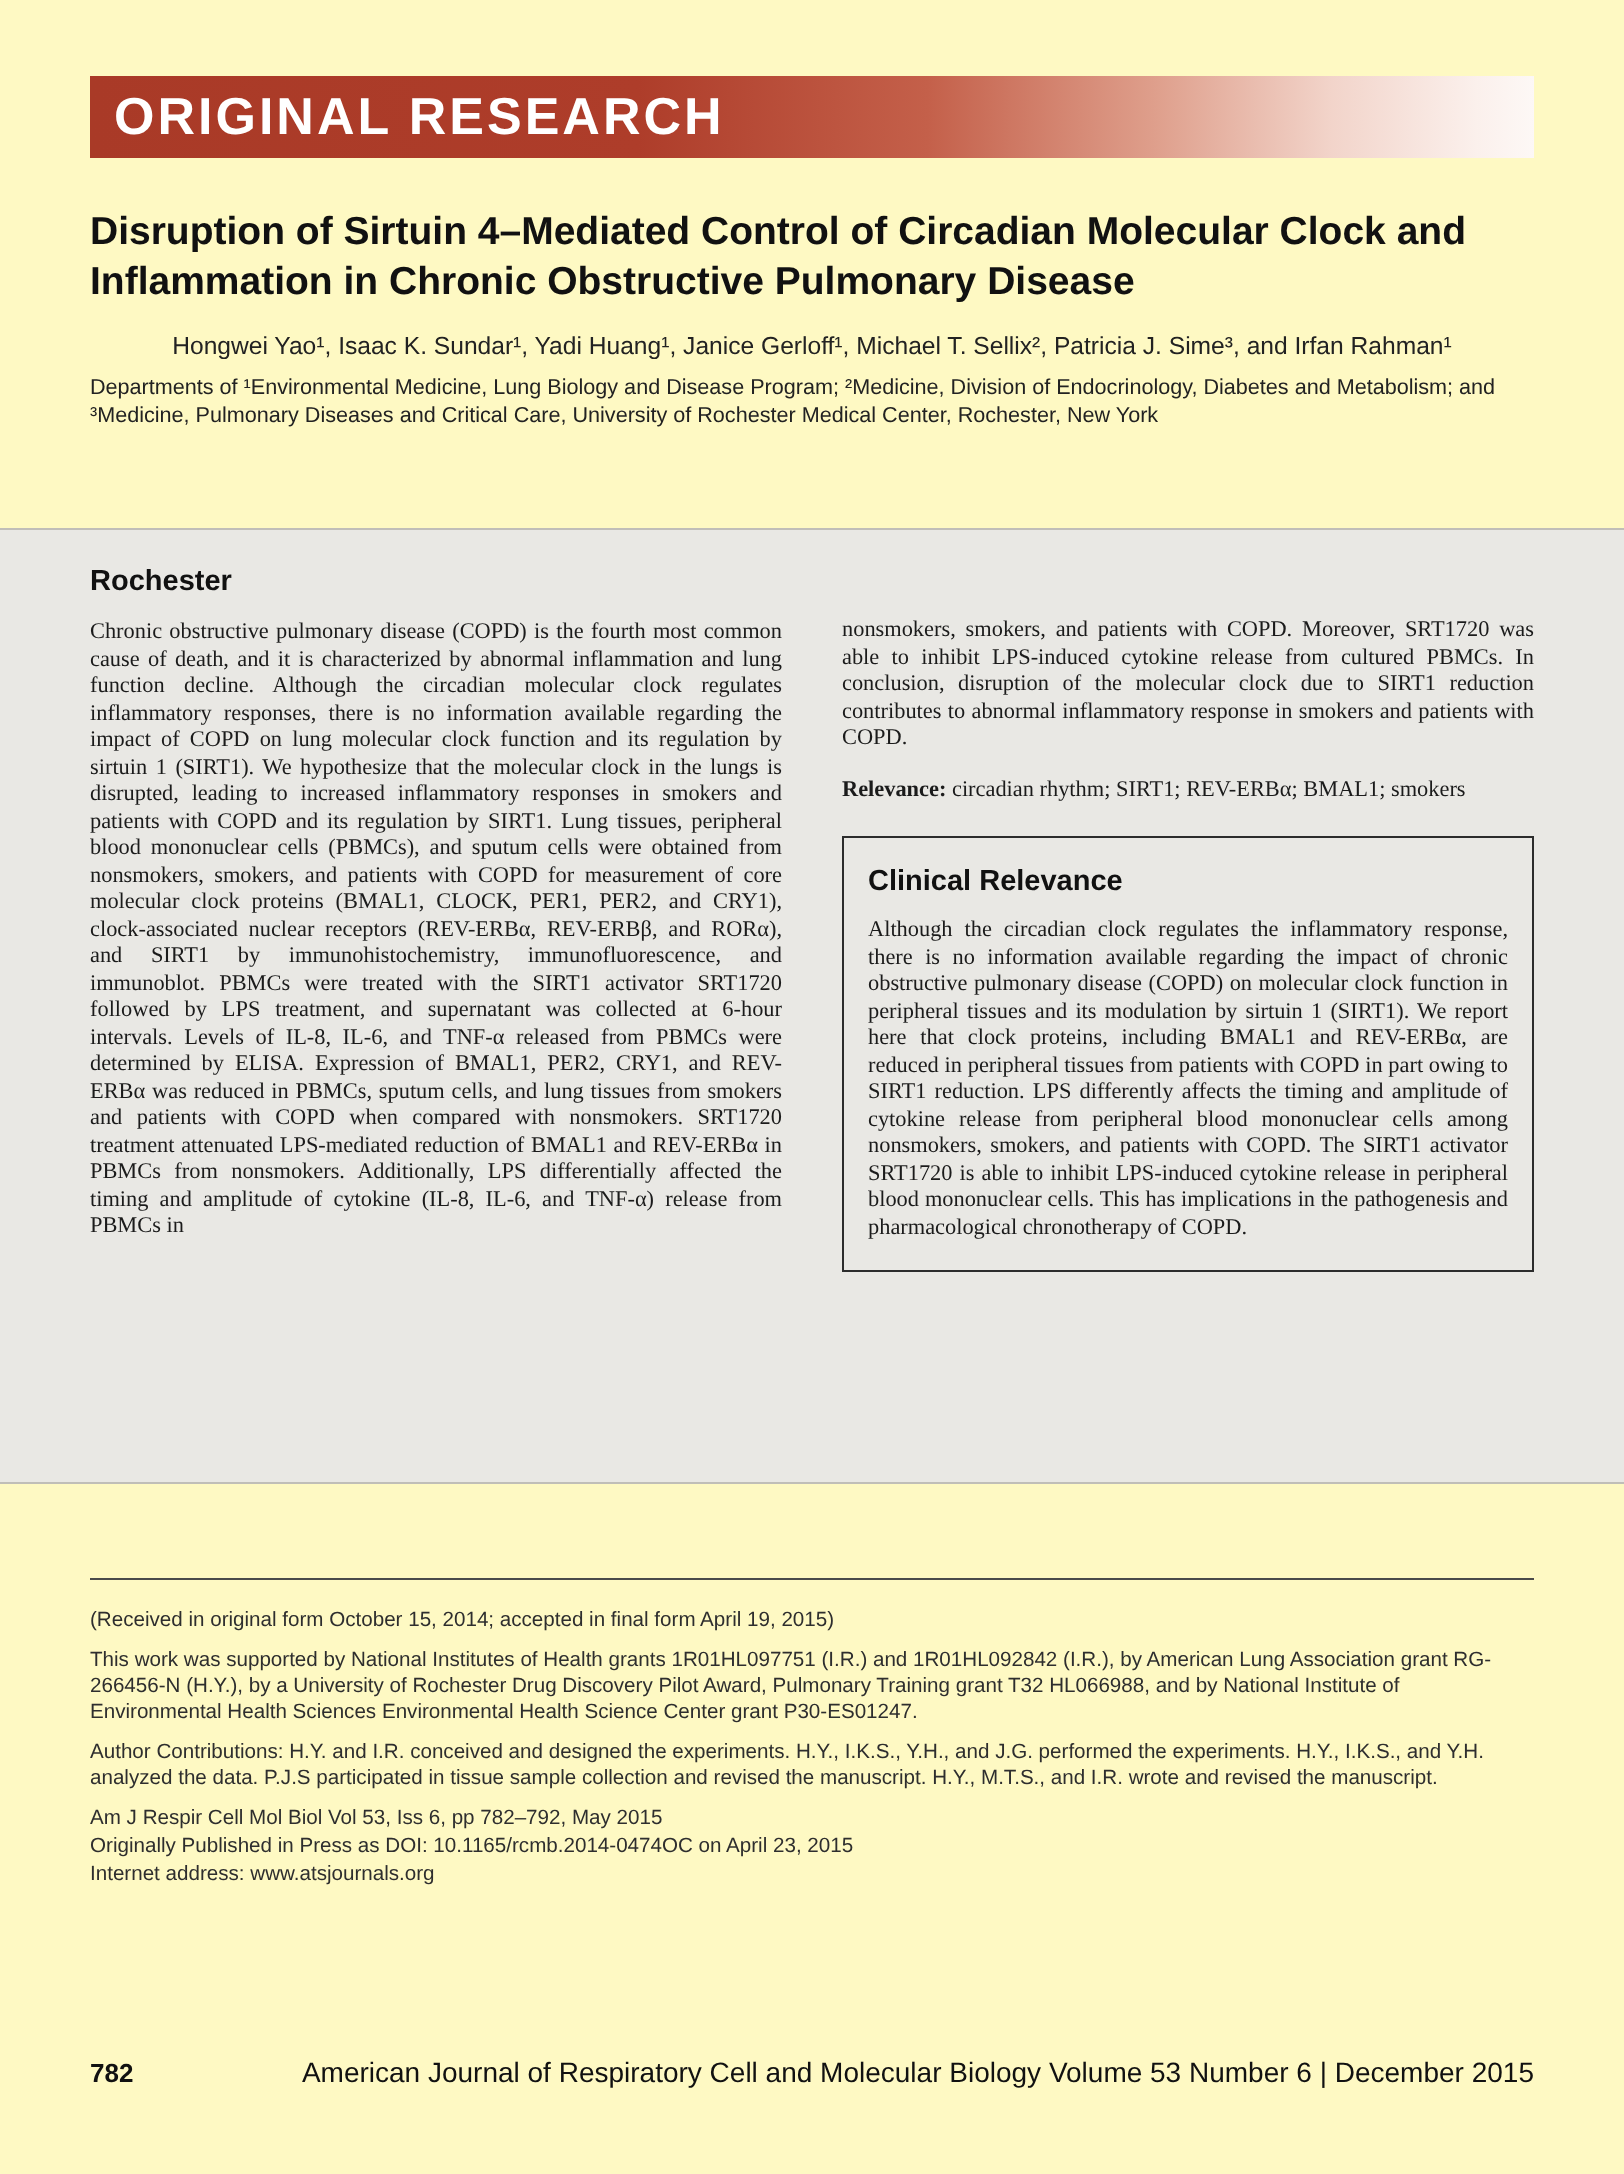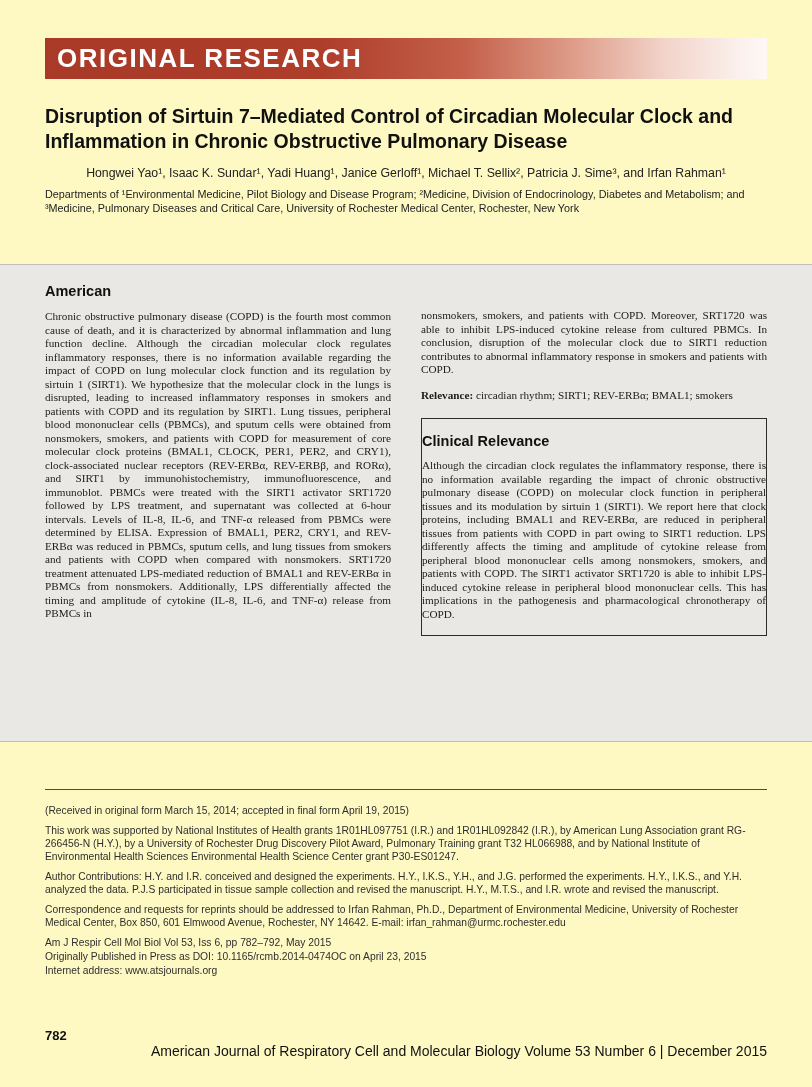--- a/index.html
+++ b/index.html
@@ -42,78 +42,77 @@
   .col { width:346px; }
   .col-right { padding-top:26px; }
   .abstract-heading { font-size:14.5px; font-weight:bold; color:#111; margin-bottom:11px; }
   .serif {
     font-family:"Liberation Serif", serif; font-size:11.2px; line-height:13.5px;
     color:#1b1b1b; text-align:justify;
   }
   .keywords { margin-top:12px; }
   .keywords .kw-label { font-weight:bold; }
   .clinical-box {
-    margin-top:16px; border:1.5px solid #2c2c2c; padding:14px 0 14px;
+    margin-top:16px; border:1.5px solid #2c2c2c; padding:14px 12px 14px;
   }
   .clinical-heading { font-size:14.5px; font-weight:bold; color:#111; margin-bottom:10px; }
   
   .fn-rule { position:absolute; left:45px; top:789px; width:722px; border-top:1px solid #4a4a4a; }
   .footnotes {
     position:absolute; left:45px; top:804px; width:722px;
     font-size:10.3px; line-height:13px; color:#2e2e2e;
   }
   .footnotes p { margin-bottom:7px; }
   .pub-block p { margin-bottom:1px; }
   
   .footer {
     position:absolute; left:45px; top:1028px; width:722px;
-    display:flex; align-items:baseline;flex-direction:column;
+    display:flex; align-items:baseline;
   }
   .page-number { font-weight:bold; font-size:13px; color:#111; }
   .journal-line { margin-left:auto; font-size:14px; color:#111; }
 </style>
 </head>
 <body>
 
 <div class="page">
 
   <div class="banner">
     <span class="banner-label">ORIGINAL RESEARCH</span>
   </div>
 
-  <h1 class="title">Disruption of Sirtuin 7–Mediated Control of Circadian Molecular Clock and Inflammation in Chronic Obstructive Pulmonary Disease</h1>
+  <h1 class="title">Disruption of Sirtuin 4–Mediated Control of Circadian Molecular Clock and Inflammation in Chronic Obstructive Pulmonary Disease</h1>
 
   <div class="authors">Hongwei Yao¹, Isaac K. Sundar¹, Yadi Huang¹, Janice Gerloff¹, Michael T. Sellix², Patricia J. Sime³, and Irfan Rahman¹</div>
 
-  <div class="affiliations">Departments of ¹Environmental Medicine, Pilot Biology and Disease Program; ²Medicine, Division of Endocrinology, Diabetes and Metabolism; and ³Medicine, Pulmonary Diseases and Critical Care, University of Rochester Medical Center, Rochester, New York</div>
+  <div class="affiliations">Departments of ¹Environmental Medicine, Lung Biology and Disease Program; ²Medicine, Division of Endocrinology, Diabetes and Metabolism; and ³Medicine, Pulmonary Diseases and Critical Care, University of Rochester Medical Center, Rochester, New York</div>
 
   <div class="band">
     <div class="cols">
       <div class="col">
-        <h2 class="abstract-heading">American</h2>
+        <h2 class="abstract-heading">Rochester</h2>
         <p class="serif">Chronic obstructive pulmonary disease (COPD) is the fourth most common cause of death, and it is characterized by abnormal inflammation and lung function decline. Although the circadian molecular clock regulates inflammatory responses, there is no information available regarding the impact of COPD on lung molecular clock function and its regulation by sirtuin 1 (SIRT1). We hypothesize that the molecular clock in the lungs is disrupted, leading to increased inflammatory responses in smokers and patients with COPD and its regulation by SIRT1. Lung tissues, peripheral blood mononuclear cells (PBMCs), and sputum cells were obtained from nonsmokers, smokers, and patients with COPD for measurement of core molecular clock proteins (BMAL1, CLOCK, PER1, PER2, and CRY1), clock-associated nuclear receptors (REV-ERBα, REV-ERBβ, and RORα), and SIRT1 by immunohistochemistry, immunofluorescence, and immunoblot. PBMCs were treated with the SIRT1 activator SRT1720 followed by LPS treatment, and supernatant was collected at 6-hour intervals. Levels of IL-8, IL-6, and TNF-α released from PBMCs were determined by ELISA. Expression of BMAL1, PER2, CRY1, and REV-ERBα was reduced in PBMCs, sputum cells, and lung tissues from smokers and patients with COPD when compared with nonsmokers. SRT1720 treatment attenuated LPS-mediated reduction of BMAL1 and REV-ERBα in PBMCs from nonsmokers. Additionally, LPS differentially affected the timing and amplitude of cytokine (IL-8, IL-6, and TNF-α) release from PBMCs in</p>
       </div>
       <div class="col col-right">
         <p class="serif">nonsmokers, smokers, and patients with COPD. Moreover, SRT1720 was able to inhibit LPS-induced cytokine release from cultured PBMCs. In conclusion, disruption of the molecular clock due to SIRT1 reduction contributes to abnormal inflammatory response in smokers and patients with COPD.</p>
         <p class="serif keywords"><span class="kw-label">Relevance:</span><span> circadian rhythm; SIRT1; REV-ERBα; BMAL1; smokers</span></p>
         <div class="clinical-box">
           <h3 class="clinical-heading">Clinical Relevance</h3>
           <p class="serif">Although the circadian clock regulates the inflammatory response, there is no information available regarding the impact of chronic obstructive pulmonary disease (COPD) on molecular clock function in peripheral tissues and its modulation by sirtuin 1 (SIRT1). We report here that clock proteins, including BMAL1 and REV-ERBα, are reduced in peripheral tissues from patients with COPD in part owing to SIRT1 reduction. LPS differently affects the timing and amplitude of cytokine release from peripheral blood mononuclear cells among nonsmokers, smokers, and patients with COPD. The SIRT1 activator SRT1720 is able to inhibit LPS-induced cytokine release in peripheral blood mononuclear cells. This has implications in the pathogenesis and pharmacological chronotherapy of COPD.</p>
         </div>
       </div>
     </div>
   </div>
 
   <div class="fn-rule"></div>
 
   <div class="footnotes">
-    <p>(Received in original form March 15, 2014; accepted in final form April 19, 2015)</p>
+    <p>(Received in original form October 15, 2014; accepted in final form April 19, 2015)</p>
     <p>This work was supported by National Institutes of Health grants 1R01HL097751 (I.R.) and 1R01HL092842 (I.R.), by American Lung Association grant RG-266456-N (H.Y.), by a University of Rochester Drug Discovery Pilot Award, Pulmonary Training grant T32 HL066988, and by National Institute of Environmental Health Sciences Environmental Health Science Center grant P30-ES01247.</p>
     <p>Author Contributions: H.Y. and I.R. conceived and designed the experiments. H.Y., I.K.S., Y.H., and J.G. performed the experiments. H.Y., I.K.S., and Y.H. analyzed the data. P.J.S participated in tissue sample collection and revised the manuscript. H.Y., M.T.S., and I.R. wrote and revised the manuscript.</p>
-    <p>Correspondence and requests for reprints should be addressed to Irfan Rahman, Ph.D., Department of Environmental Medicine, University of Rochester Medical Center, Box 850, 601 Elmwood Avenue, Rochester, NY 14642. E-mail: irfan_rahman@urmc.rochester.edu</p>
     <div class="pub-block">
       <p>Am J Respir Cell Mol Biol Vol 53, Iss 6, pp 782–792, May 2015</p>
       <p>Originally Published in Press as DOI: 10.1165/rcmb.2014-0474OC on April 23, 2015</p>
       <p>Internet address: www.atsjournals.org</p>
     </div>
   </div>
 
   <div class="footer">
     <span class="page-number">782</span>
     <span class="journal-line">American Journal of Respiratory Cell and Molecular Biology Volume 53 Number 6 | December 2015</span>

